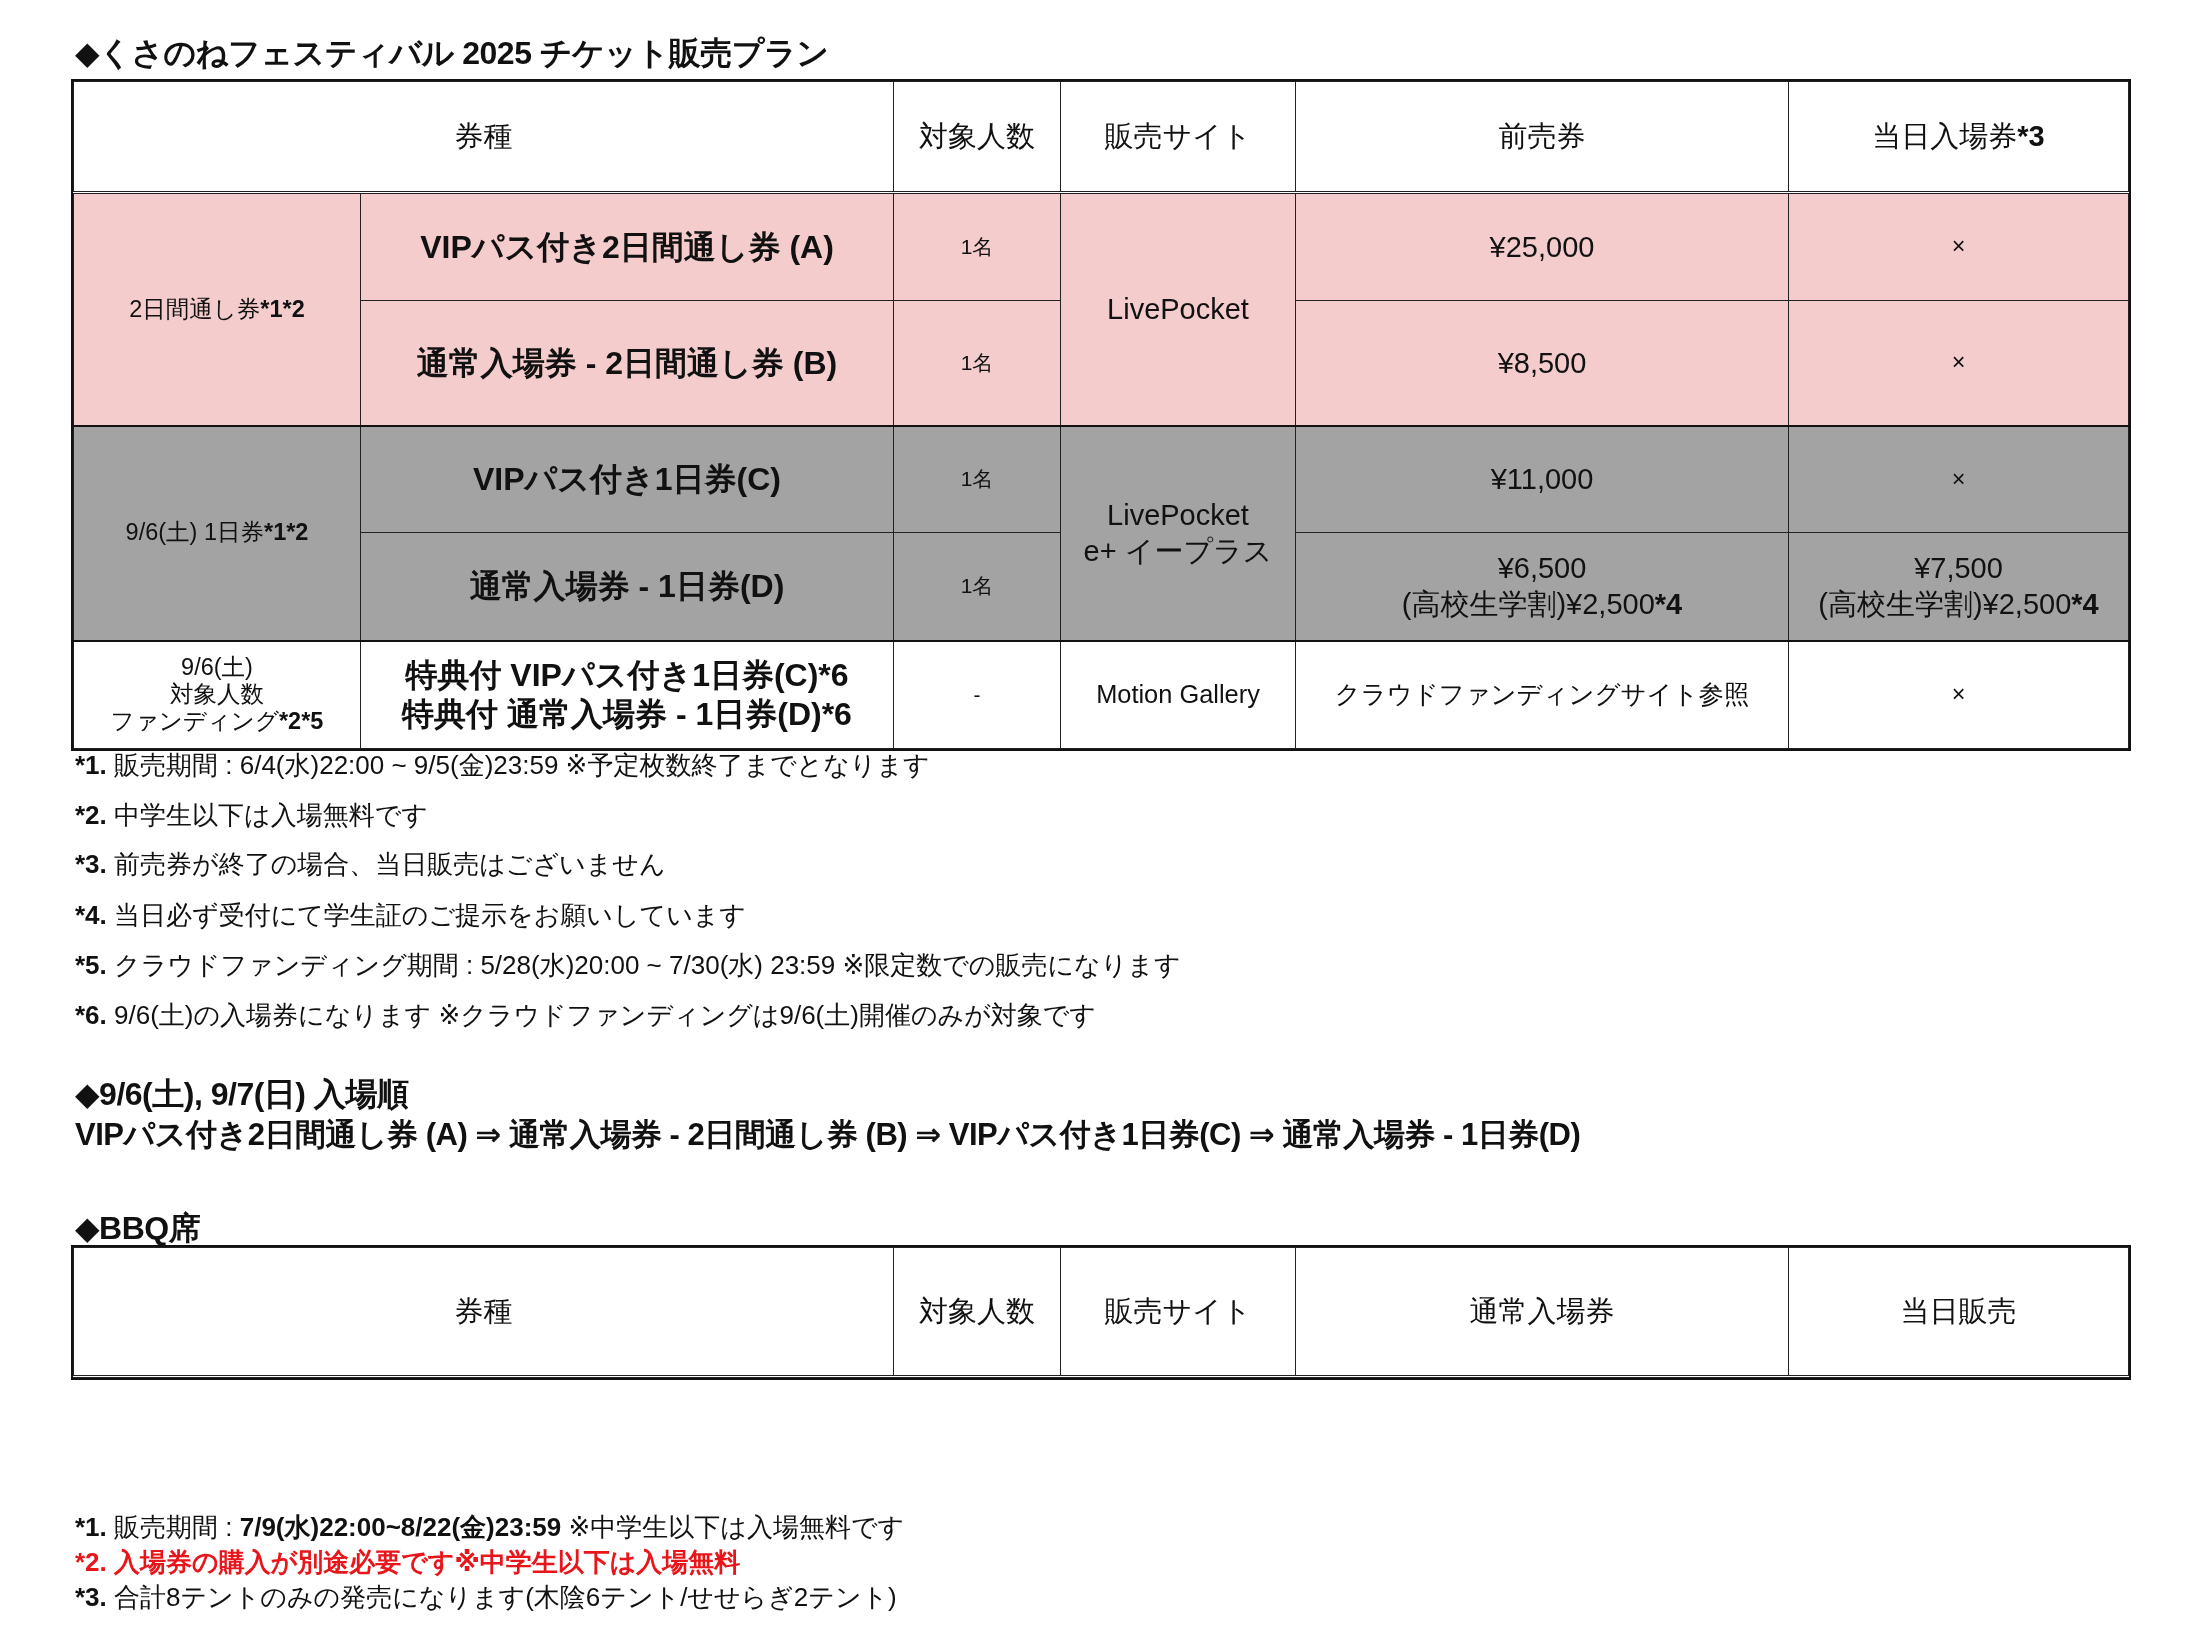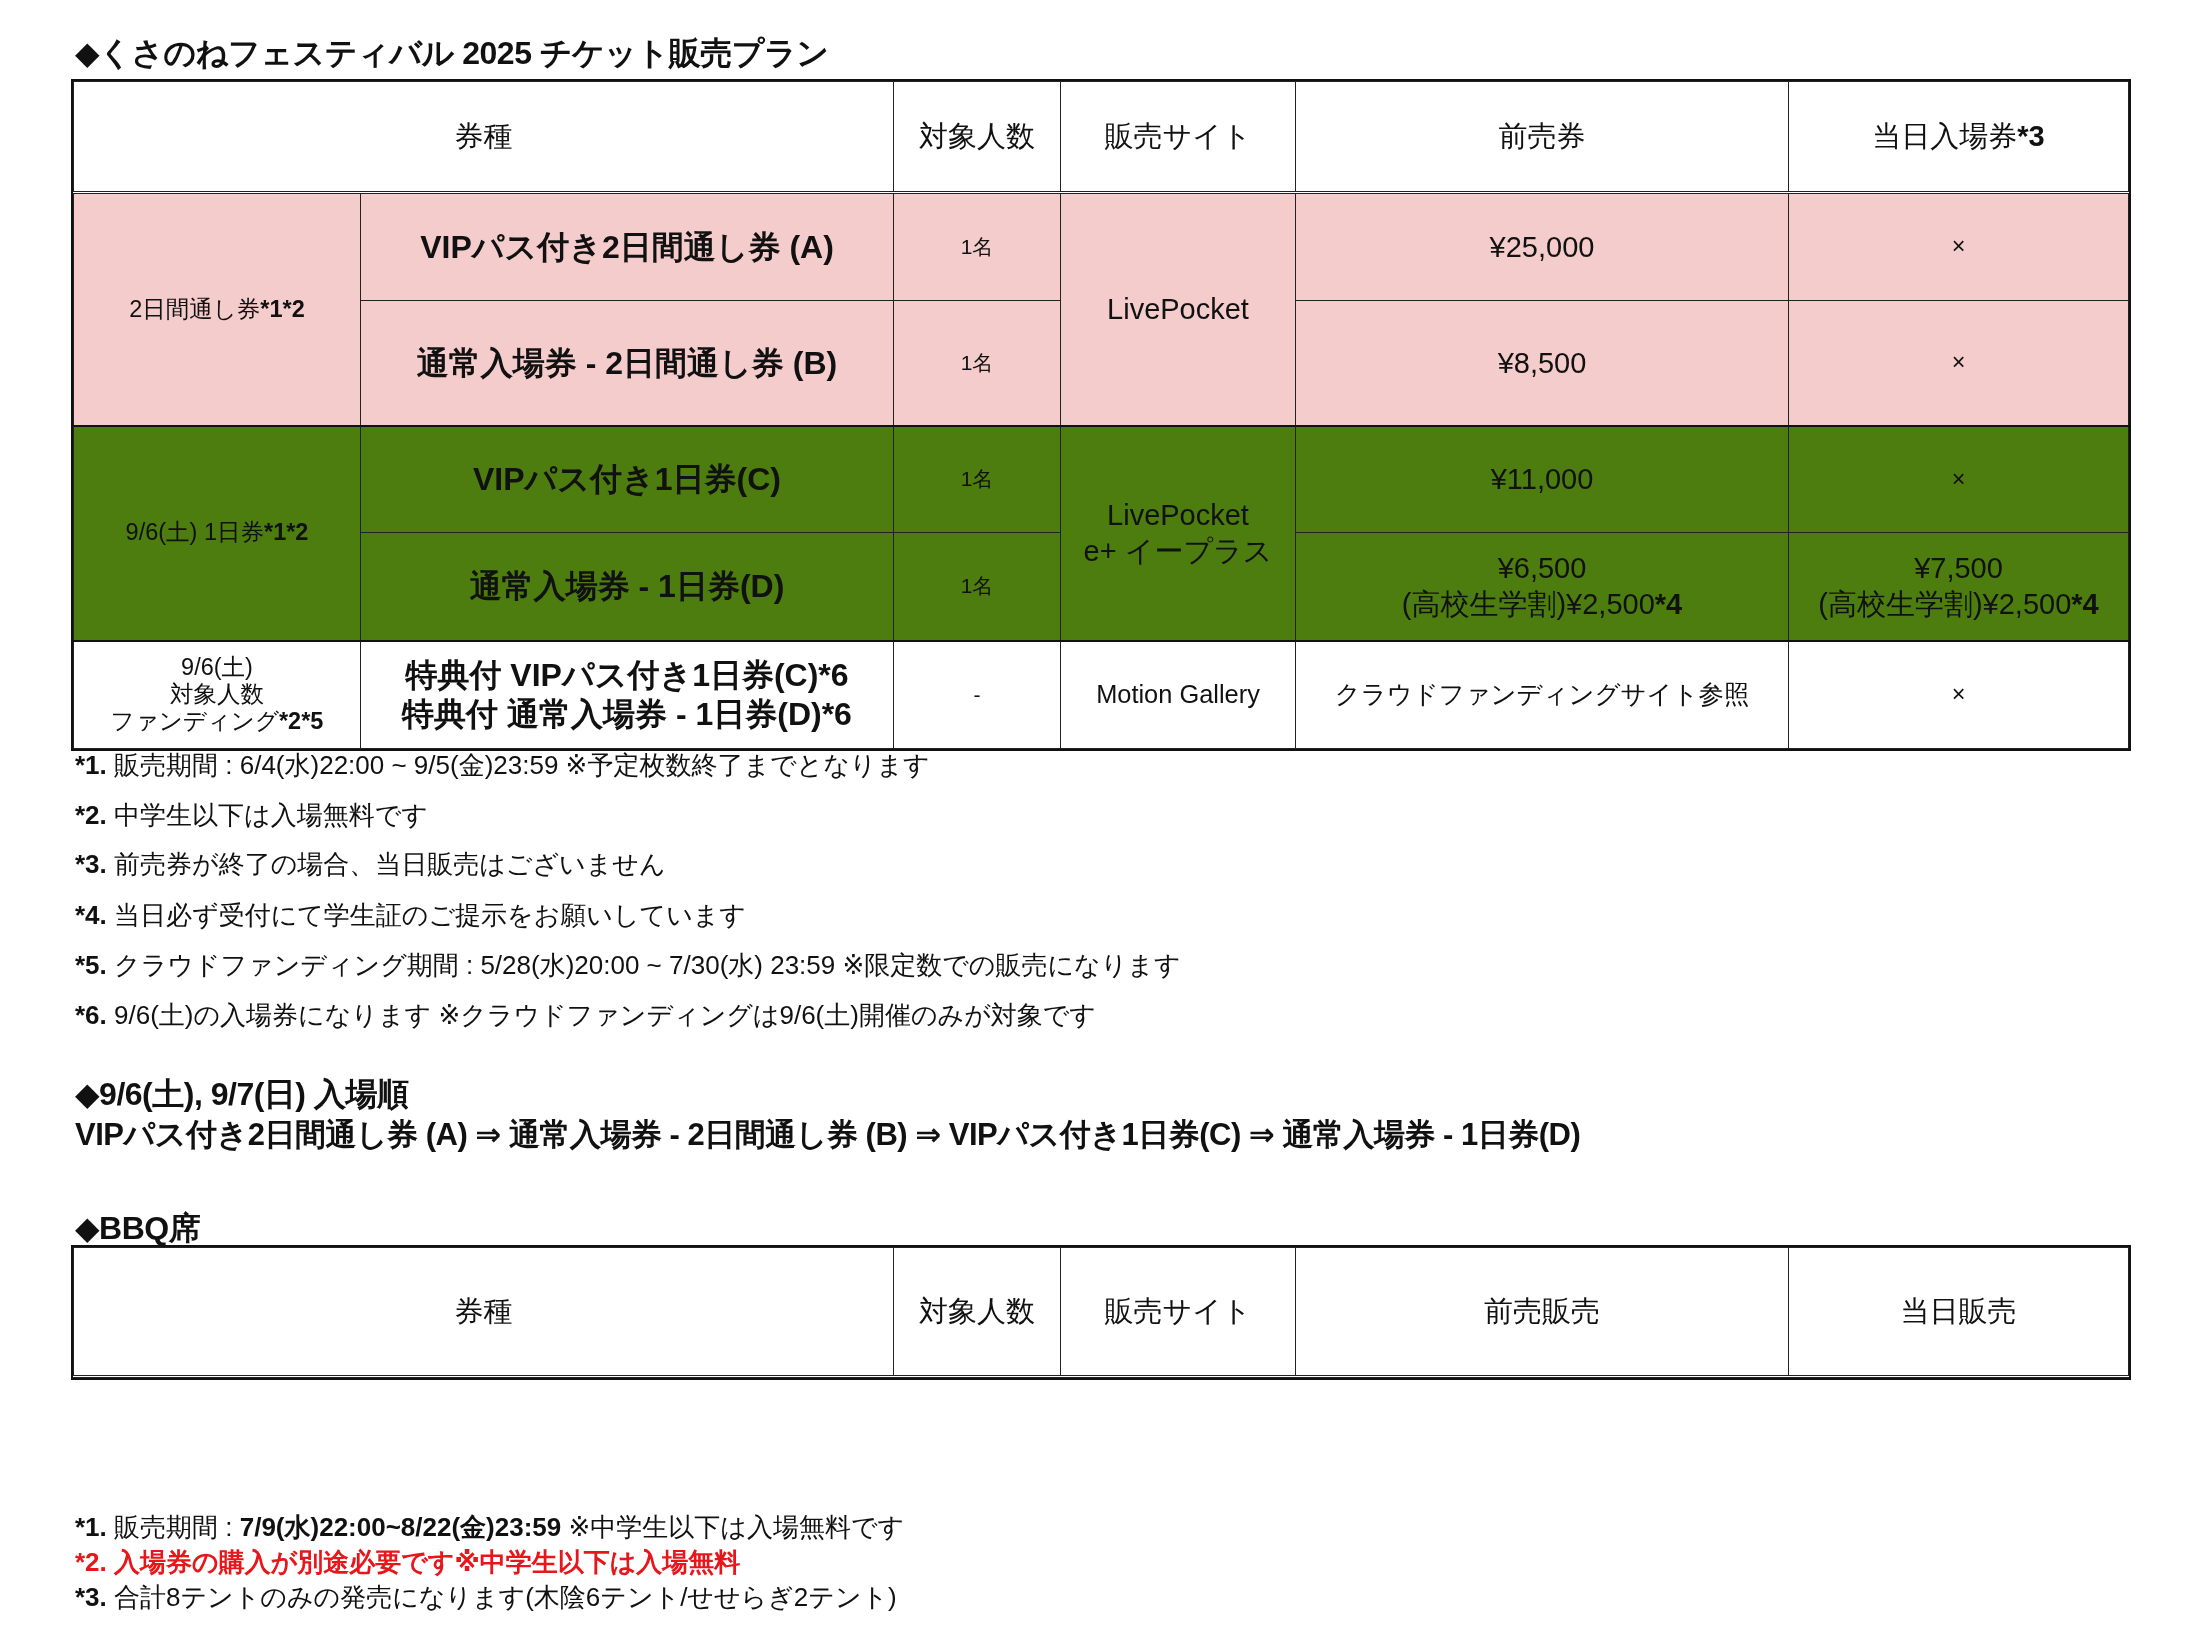--- a/index.html
+++ b/index.html
@@ -6,21 +6,21 @@
   body { width:2202px; height:1649px; position:relative; overflow:hidden;
          font-family:"Liberation Sans","DejaVu Sans",sans-serif; color:#111; }
   .abs { position:absolute; }
   .title { font-weight:bold; font-size:32px; white-space:nowrap; letter-spacing:-0.5px; }
   table.grid { position:absolute; border-collapse:collapse; table-layout:fixed; }
   table.grid td { border:1.4px solid #222; text-align:center; vertical-align:middle;
                   padding:0 3.8px; line-height:1.25; }
   table.grid tr.head td { font-size:29px; background:#fff; }
   table.grid tr.head { border-bottom:3.8px double #222; }
   .pink { background:#f4cccc; }
-  .blue { background:#4d7c0f; }
+  .blue { background:#a3a3a3; }
   .green{ background:#d9ead3; }
   .white{ background:#ffffff; }
   .bold { font-weight:bold; }
   .sz-big { font-size:32px; }
   .sz-med { font-size:29px; }
   .sz-sm  { font-size:23.5px; }
   .sz-xs  { font-size:21px; }
   td.dotb { border-bottom:1.4px dotted #333 !important; }
   .outer { outline:2.8px solid #111; outline-offset:0; }
   .note { position:absolute; font-size:26px; white-space:nowrap; }
@@ -126,21 +126,21 @@
       <col style="width:167px">
     <col style="width:235px">
       <col style="width:493px">
       <col style="width:340px">
   </colgroup>
   <tbody>
       <tr class="head" style="height:129px;">
     <td colspan="2">券種</td>
     <td>対象人数</td>
     <td>販売サイト</td>
-    <td>前売販売</td>
+    <td>通常入場券</td>
     <td>当日販売</td>
   </tr>
 </tbody>
   </table>
 
 <div class="note" style="left:75px; top:1510px;"><b>*1.</b><span> 販売期間 : </span><b>7/9(水)22:00~8/22(金)23:59</b><span> ※中学生以下は入場無料です</span></div>
 <div class="note red" style="left:75px; top:1545px;"><b>*2.</b><b> 入場券の購入が別途必要です※中学生以下は入場無料</b></div>
 <div class="note" style="left:75px; top:1580px;"><b>*3.</b><span> 合計8テントのみの発売になります(木陰6テント/せせらぎ2テント)</span></div>
 
 

